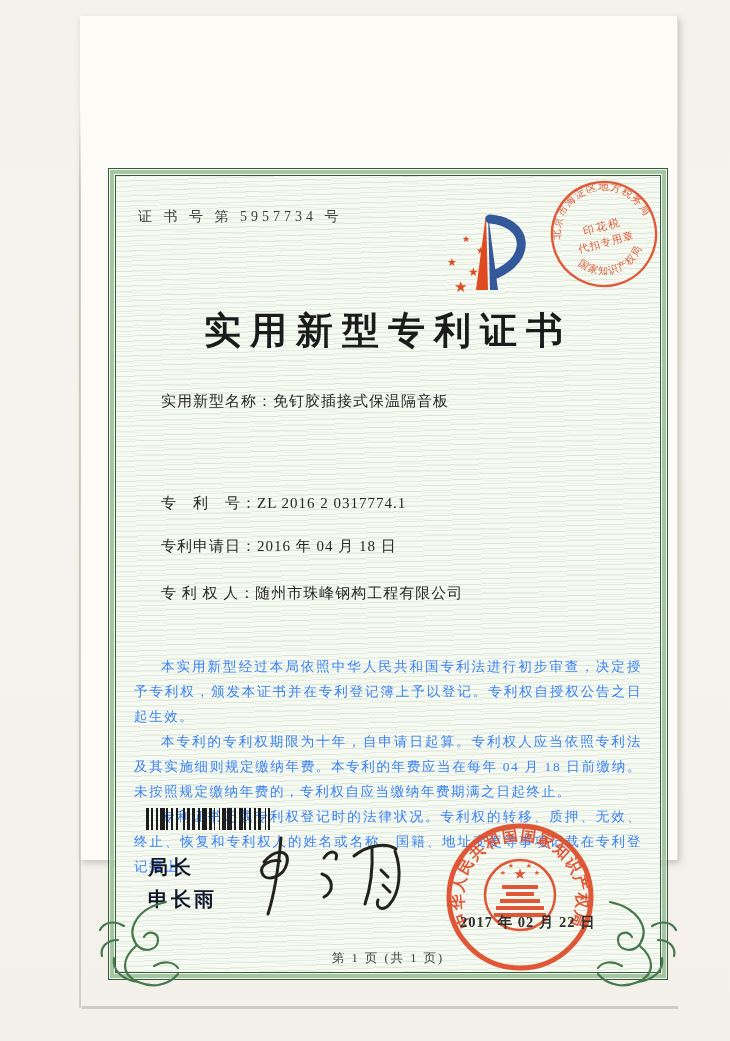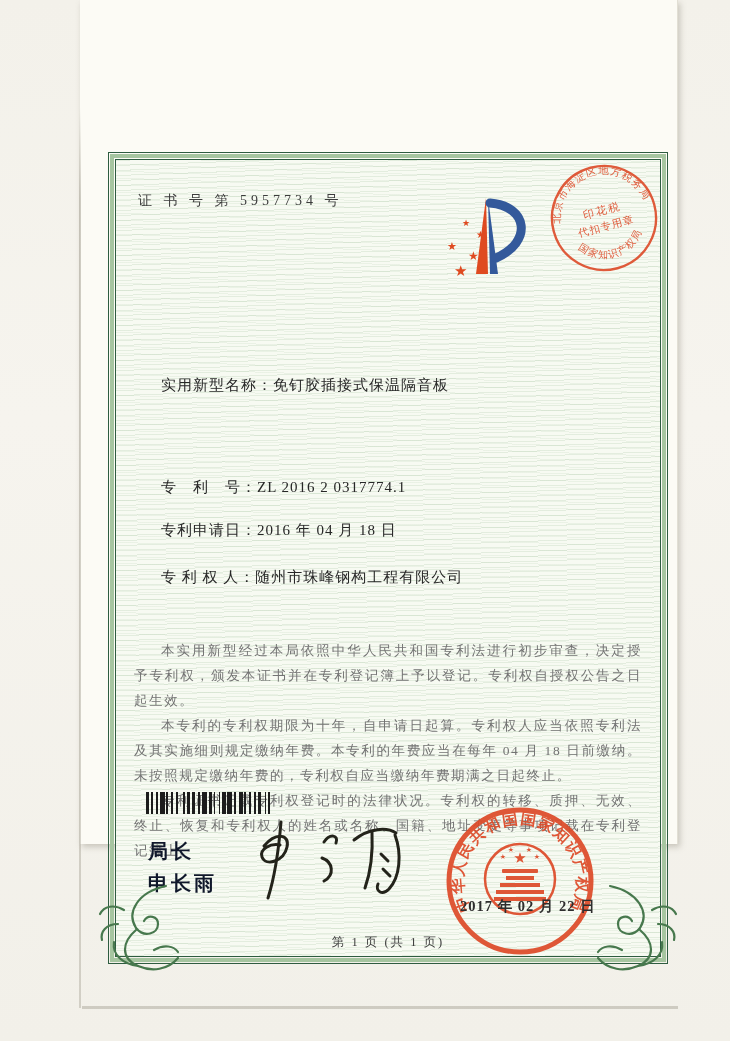--- a/index.html
+++ b/index.html
@@ -2,21 +2,21 @@
 <html><head>
 <meta charset="utf-8">
 <style>
   html,body{margin:0;padding:0;}
   body{
     width:730px;height:1041px;overflow:hidden;position:relative;
     background:linear-gradient(180deg,#f3f1ea 0%,#f6f4ee 40%,#f2f0e9 100%);
     font-family:"Liberation Serif","DejaVu Serif",serif;
   }
   .paper{
-    position:absolute;left:80px;top:0;width:598px;height:844px;
+    position:absolute;left:80px;top:16px;width:598px;height:844px;
     background:#fcfbf5;
     box-shadow:2px 3px 6px rgba(120,115,100,.35), inset -1px 0 0 #e2dfd4;
   }
   .paper-left-edge{position:absolute;left:79px;top:108px;width:2px;height:900px;background:linear-gradient(180deg,rgba(150,145,130,.0),rgba(150,145,130,.45) 10%,rgba(150,145,130,.35));}
   .paper-bottom-edge{position:absolute;left:82px;top:1006px;width:596px;height:3px;background:rgba(140,135,120,.35);}
   
   .frame{position:absolute;left:28px;top:152px;width:560px;height:812px;}
   .b-outer{position:absolute;inset:0;border:1px solid #2e5c40;}
   .b-band{position:absolute;inset:2px;border:4px solid #a6c5a0;}
   .b-inner{
@@ -32,21 +32,21 @@
   .cert-title{
     position:absolute;left:0;top:138px;width:100%;text-align:center;
     font-size:37px;font-weight:bold;letter-spacing:9px;color:#1b1b1b;
   }
   .field{position:absolute;left:30px;font-size:15px;color:#272727;letter-spacing:1px;white-space:nowrap;}
   .field .lbl{display:inline-block;margin-left:23px;}
   .field .val{display:inline-block;}
   .f0{top:224px}.f1{top:276px}.f2{top:326px}.f3{top:369px}.f4{top:416px}.f5{top:454px}
   .body-text{
     position:absolute;left:26px;top:486px;width:508px;
-    font-size:13.5px;line-height:25px;letter-spacing:1.6px;color:#737373;text-align:justify;
+    font-size:13.5px;line-height:25px;letter-spacing:1.6px;color:#3b82f6;text-align:justify;
   }
   .body-text p{margin:0;text-indent:2em;}
   .barcode{position:absolute;left:38px;top:640px;height:22px;display:flex;align-items:stretch;}
   .barcode div{height:100%;}
   .director{position:absolute;left:40px;font-family:"Liberation Sans","DejaVu Sans",sans-serif;font-weight:bold;color:#0f172a;font-size:20px;letter-spacing:3px;}
   .d-title{top:686px;}
   .d-name{top:718px;}
   .signature{position:absolute;left:128px;top:662px;width:185px;height:90px;}
   .seal{position:absolute;left:336px;top:653px;width:152px;height:152px;opacity:.92;}
   .issue-date{position:absolute;left:352px;top:745px;width:170px;font-size:14.5px;font-weight:bold;color:#2e2e2e;letter-spacing:1px;z-index:5;}
@@ -84,20 +84,21 @@
         <textPath href="#taxTop" startOffset="50%" text-anchor="middle">北京市海淀区地方税务局</textPath>
       </text>
       <path id="taxBottom" d="M 23.2 78.9 A 40 40 0 0 0 88.8 78.9" fill="none"></path>
       <text font-size="10" fill="#dd4a28" letter-spacing="1">
         <textPath href="#taxBottom" startOffset="50%" text-anchor="middle">国家知识产权局</textPath>
       </text>
       <text x="56" y="52" font-size="11" fill="#dd4a28" text-anchor="middle" letter-spacing="2">印花税</text>
       <text x="56" y="68" font-size="10.5" fill="#dd4a28" text-anchor="middle" letter-spacing="1">代扣专用章</text>
     </svg>
 
+    <div class="cert-title">实用新型专利证书</div>
 
     <div class="field f0">
       <span class="lbl">实用新型名称：</span><span class="val">免钉胶插接式保温隔音板</span>
     </div>
     <div class="field f2">
       <span class="lbl">专　利　号：</span><span class="val">ZL 2016 2 0317774.1</span>
     </div>
     <div class="field f3">
       <span class="lbl">专利申请日：</span><span class="val">2016 年 04 月 18 日</span>
     </div>

